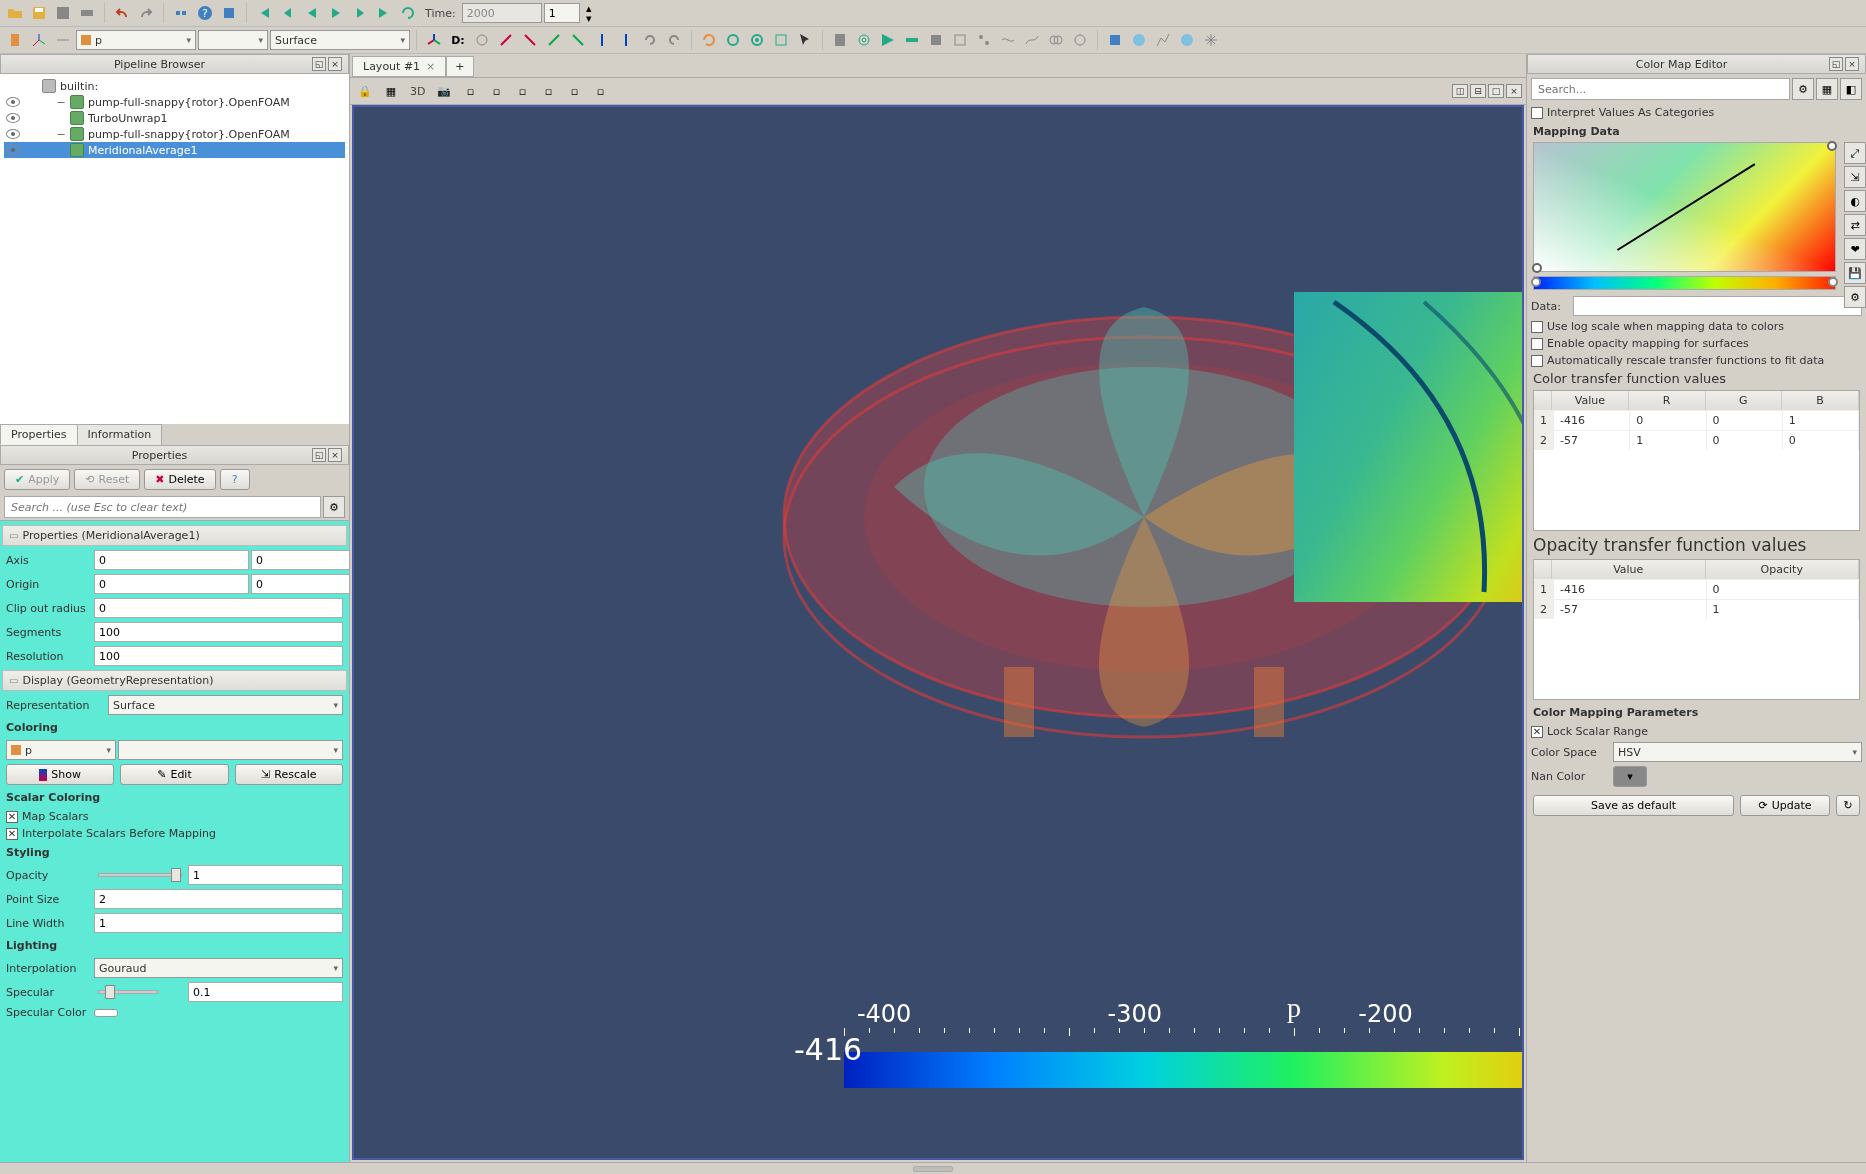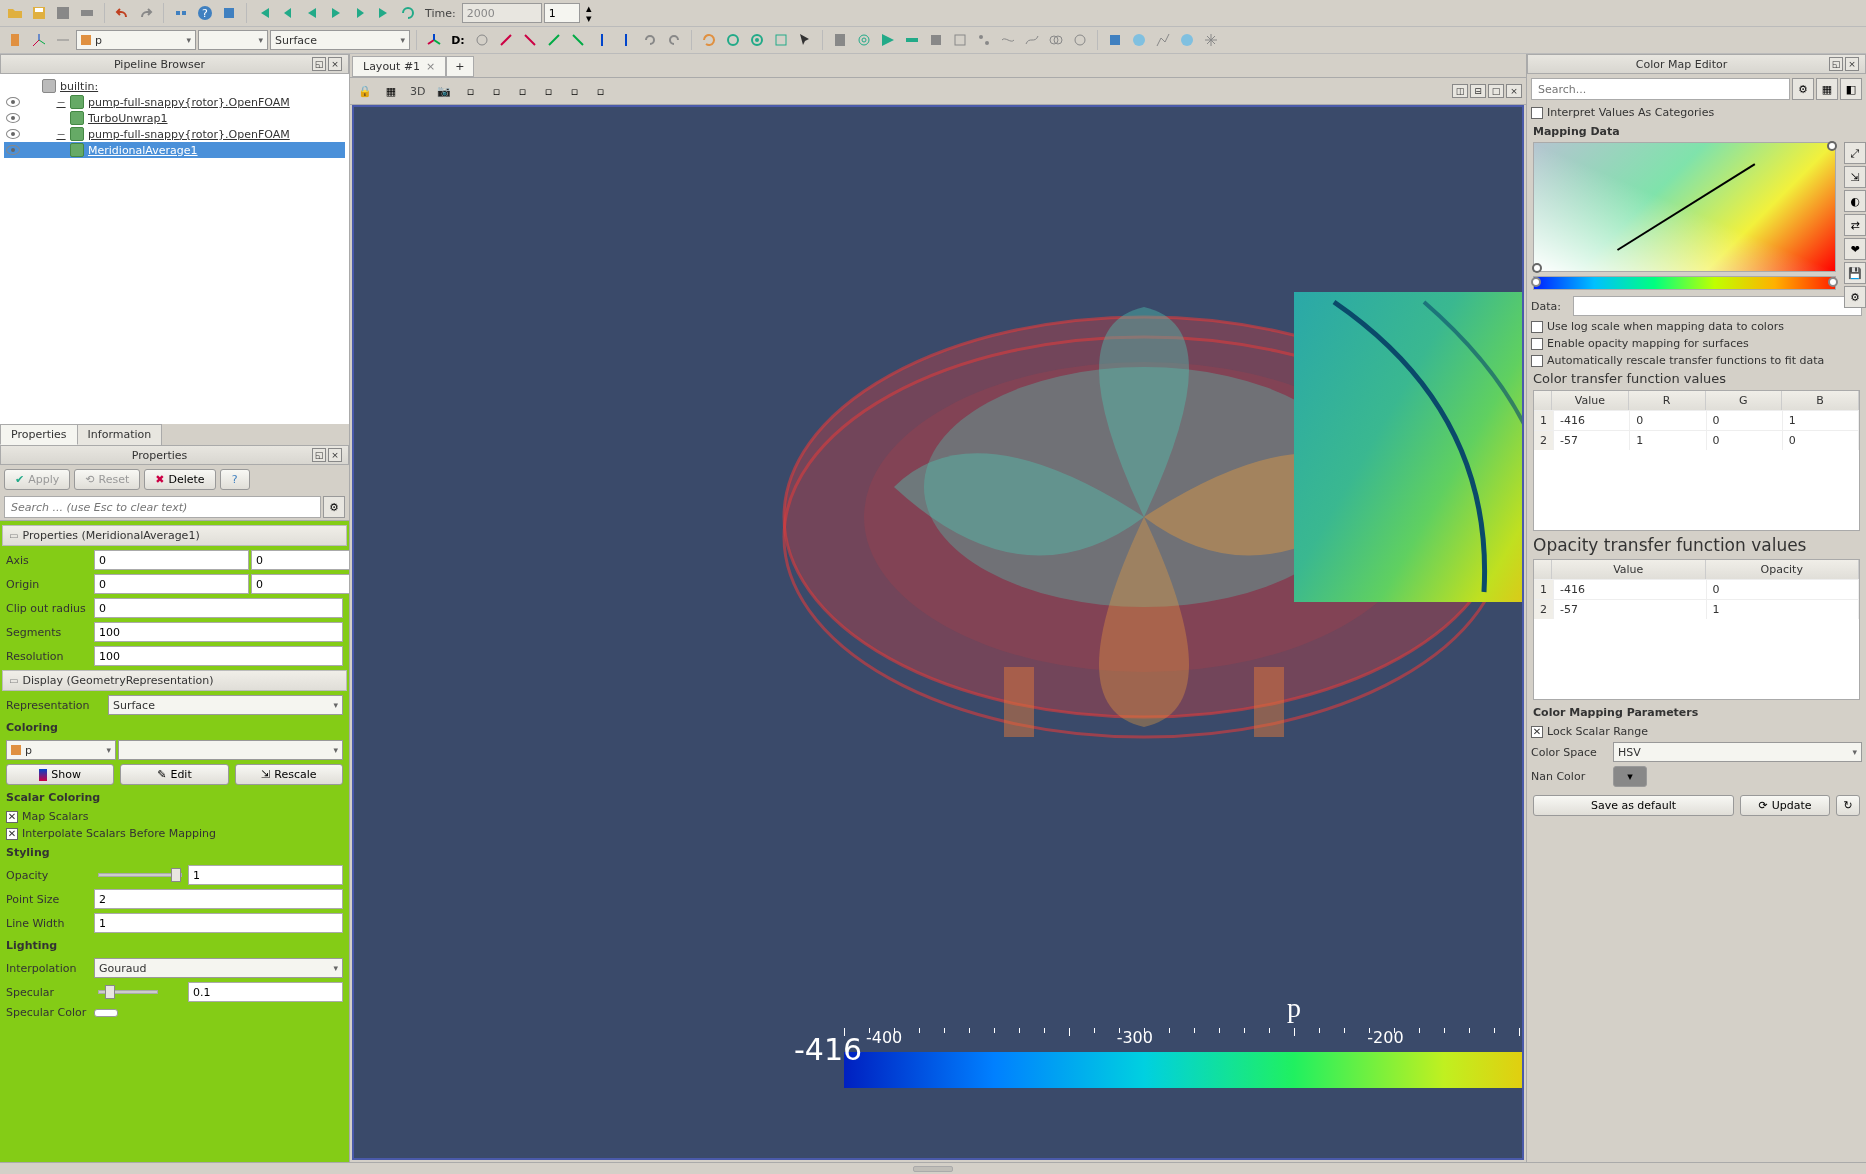--- a/index.html
+++ b/index.html
@@ -24,34 +24,34 @@
 .right-pane { width: 340px; display: flex; flex-direction: column; border-left: 1px solid #aaa; }
 
 
 .panel-header { background: linear-gradient(#e8e6e0,#d8d6d0); border: 1px solid #aaa; padding: 2px 6px; display: flex; align-items: center; justify-content: space-between; font-size: 11px; }
 .panel-header .btns { display: flex; gap: 2px; }
 .panel-header .wbtn { width: 14px; height: 14px; border: 1px solid #888; background: #e8e6e0; font-size: 9px; text-align: center; line-height: 12px; cursor: pointer; }
 
 
 .pipeline { flex: 0 0 370px; background: #fff; display: flex; flex-direction: column; }
 .pipeline-tree { flex: 1; padding: 4px; overflow: auto; background: #fff; font-size: 11px; }
-.tree-row { display: flex; align-items: center; gap: 4px; padding: 1px 2px; white-space: nowrap; text-decoration: underline; }
+.tree-row { display: flex; align-items: center; gap: 4px; padding: 1px 2px; white-space: nowrap; }
 .tree-row.selected { background: #4a90d9; color: #fff; }
 .tree-eye { width: 14px; height: 10px; border: 1px solid #888; border-radius: 50%; position: relative; flex-shrink: 0; }
 .tree-eye::after { content: ""; width: 4px; height: 4px; background: #666; border-radius: 50%; position: absolute; left: 4px; top: 2px; }
 .tree-indent { display: inline-block; }
 .tree-toggle { width: 10px; text-align: center; color: #666; }
 .tree-icon { width: 14px; height: 14px; background: #6a6; border: 1px solid #484; border-radius: 2px; flex-shrink: 0; }
 .tree-icon.gray { background: #bbb; border-color: #888; }
 
 
 .props-tabs { display: flex; background: #d4d0c8; }
 .ptab { padding: 3px 10px; border: 1px solid #aaa; background: #e8e6e0; border-bottom: none; margin-right: -1px; cursor: pointer; }
 .ptab.active { background: #f5f5f0; border-bottom: 1px solid #f5f5f0; position: relative; z-index: 1; }
-.props-body { flex: 1; background: #84cc16; overflow: auto; border-top: 1px solid #aaa; padding: 2px; }
+.props-body { flex: 1; background: #5eead4; overflow: auto; border-top: 1px solid #aaa; padding: 2px; }
 .props-toolbar { display: flex; gap: 4px; padding: 4px; }
 .pbtn { flex: 0 0 auto; padding: 3px 10px; border: 1px solid #999; background: linear-gradient(#f8f8f4,#e0ded8); border-radius: 3px; display: flex; align-items: center; gap: 4px; cursor: pointer; font-size: 11px; }
 .pbtn.disabled { color: #999; }
 .search-row { display: flex; padding: 2px 4px; gap: 2px; }
 .search-row input { flex: 1; height: 22px; border: 1px solid #aaa; padding: 0 6px; color: #888; font-style: italic; }
 .gear-btn { width: 22px; height: 22px; border: 1px solid #999; background: #e8e6e0; }
 
 .section-header { background: linear-gradient(#f0eee8,#e0ded8); border: 1px solid #bbb; padding: 3px 6px; display: flex; align-items: center; gap: 4px; margin: 2px 0; cursor: pointer; }
 .section-header::before { content: "▭"; font-size: 10px; color: #888; }
 .prop-row { display: flex; align-items: center; padding: 2px 4px; gap: 2px; }
@@ -74,21 +74,21 @@
 .vbtn { width: 16px; height: 14px; border: 1px solid #888; background: #e8e6e0; font-size: 9px; text-align: center; line-height: 12px; cursor: pointer; }
 .viewport { flex: 1; background: #3a4a6a; position: relative; border: 2px solid #4a5aaa; margin: 0 2px 2px; overflow: hidden; }
 
 
 .legend { position: absolute; bottom: 70px; left: 490px; width: 900px; }
 .legend-title { text-align: center; color: #fff; font-size: 28px; font-family: serif; margin-bottom: 4px; }
 .legend-bar { height: 36px; background: linear-gradient(90deg, #0020c0, #0080ff, #00d0e0, #20f060, #c0f020, #ffb000, #ff3000); position: relative; }
 .legend-ticks { position: relative; height: 24px; }
 .legend-tick { position: absolute; width: 1px; height: 8px; background: #fff; top: 0; }
 .legend-tick.small { height: 5px; }
-.legend-ticklabel { position: absolute; color: #fff; font-size: 16px; top: -28px; transform: translateX(-50%); margin-top: 28px; }
+.legend-ticklabel { position: absolute; color: #fff; font-size: 24px; top: -28px; transform: translateX(-50%); }
 .legend-end { position: absolute; color: #fff; font-size: 30px; top: 40px; }
 
 
 .cm-search { display: flex; padding: 4px; gap: 2px; }
 .cm-search input { flex: 1; height: 22px; border: 1px solid #aaa; padding: 0 6px; color: #888; }
 .cm-section { padding: 4px 6px; font-weight: bold; font-size: 11px; }
 .mapping-canvas { margin: 0 6px; height: 130px; border: 1px solid #aaa; position: relative; background: linear-gradient(135deg, rgba(0,128,255,0.15), rgba(0,255,128,0.4) 40%, rgba(255,255,0,0.7) 70%, rgba(255,0,0,1)); }
 .mapping-canvas::before { content: ""; position: absolute; left: 0; bottom: 0; width: 100%; height: 100%; background: linear-gradient(to top right, #fff 0%, transparent 50%); }
 .mapping-line { position: absolute; left: 6px; bottom: 6px; right: 6px; top: 6px; }
 .mapping-diagonal { position: absolute; width: 2px; background: #000; height: 140%; left: 50%; top: -20%; transform: rotate(58deg); transform-origin: center; }

